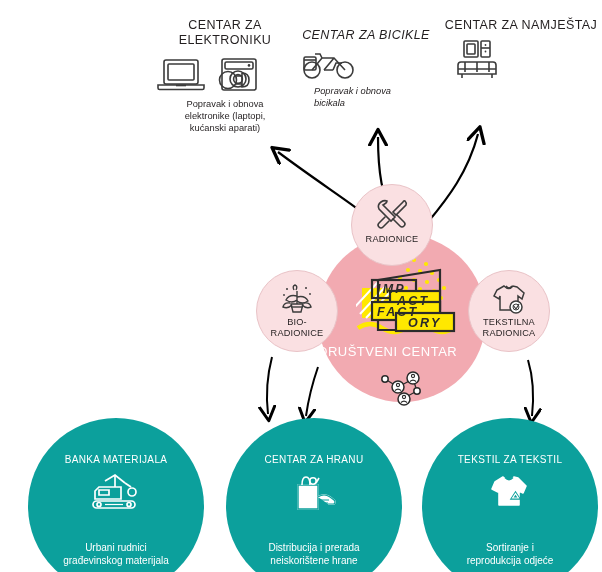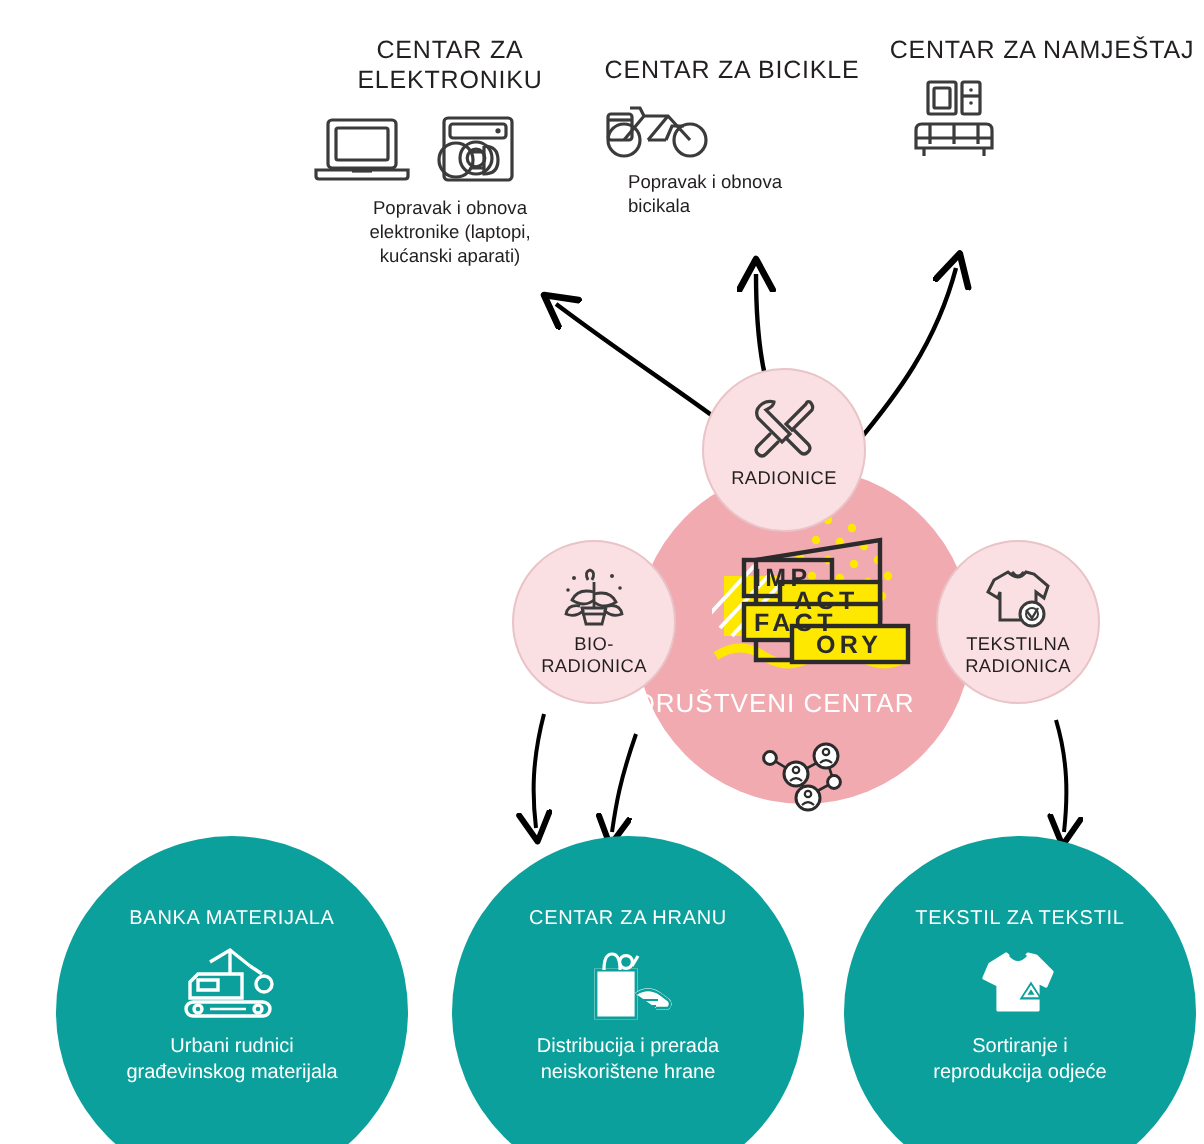--- a/index.html
+++ b/index.html
@@ -26,21 +26,21 @@
   .centre-label{position:absolute;width:100%;text-align:left;color:#ffffff;
                 font-size:13px;letter-spacing:.5px;}
 
   
   .teal{position:absolute;border-radius:50%;background:#0ca09c;
         display:flex;flex-direction:column;align-items:center;}
   .teal-title{color:#ffffff;font-size:10px;letter-spacing:.35px;text-align:center;
               margin-top:36px;}
   .teal-icon{margin-top:8px;}
   .teal-desc{color:#ffffff;font-size:10px;line-height:13.4px;text-align:center;
-             margin-top:4px;white-space:pre-line;padding:0 14px;}
+             margin-top:28px;white-space:pre-line;padding:0 14px;}
   .teal.wide .teal-desc{padding:0 8px;}
 
   svg{display:block;}
 </style>
 </head>
 <body>
 
 <div class="stage">
 
   <svg class="abs" style="left:0;top:0;" width="602" height="572">
@@ -88,21 +88,21 @@
           <circle cx="78" cy="26" r="8.5"></circle>
           <path d="M86,22 L92,22 M86,30 L92,30 M92,19 L92,33 Q99,33 99,26 Q99,19 92,19"></path>
         </g>
       </svg>
     </div>
     <div class="top-desc">Popravak i obnova
 elektronike (laptopi,
 kućanski aparati)</div>
   </div>
 
-  <div class="top-group" style="left:300px;top:16px;width:132px;">
+  <div class="top-group" style="left:300px;top:16px;width:132px;font-style:italic;">
     <div class="top-title">CENTAR ZA BICIKLE</div>
     <div class="top-icon">
       <svg width="60" height="32" viewBox="0 0 60 32">
         <g stroke="#3b3b3b" stroke-width="1.6" fill="none">
           <circle cx="12" cy="21" r="8"></circle>
           <circle cx="45" cy="21" r="8"></circle>
           <path d="M12,21 L22,9 L34,9 L45,21 M24,21 L34,9 M22,9 L20,5 L15,5"></path>
           <path d="M24,21 L33,21 M33,21 L36,14 L42,14"></path>
           <rect x="4" y="8" width="12" height="13" rx="1.5"></rect>
           <path d="M4,11 L16,11"></path>
@@ -152,21 +152,21 @@
           <path d="M19,20.5 Q22,17.6 25,20.5"></path>
           <circle cx="37" cy="6" r="1.6"></circle>
           <path d="M34,11.5 Q37,8.6 40,11.5"></path>
           <circle cx="28" cy="27" r="1.6"></circle>
           <path d="M25,32.5 Q28,29.6 31,32.5"></path>
         </g>
       </g>
     </svg>
   </div>
 
-  <div class="abs" style="left:356px;top:246px;">
+  <div class="abs" style="left:356px;top:246px;font-style:italic;">
     <svg width="112" height="82" viewBox="0 0 112 82">
 
       <g fill="#ffe800">
         <circle cx="46" cy="4" r="2.1"></circle>
           <circle cx="58" cy="2" r="2.1"></circle>
         <circle cx="70" cy="6" r="2.1"></circle>
           <circle cx="52" cy="12" r="2.1"></circle>
         <circle cx="64" cy="13" r="2.1"></circle>
           <circle cx="76" cy="15" r="2.1"></circle>
         <circle cx="44" cy="20" r="2.1"></circle>
@@ -236,21 +236,21 @@
           <path d="M12,20 L24,20 L22,28 L14,28 Z"></path>
           <path d="M12,23 L24,23"></path>
           <circle cx="8" cy="5" r="1" fill="#3b3b3b" stroke="none"></circle>
           <circle cx="27" cy="4" r="1" fill="#3b3b3b" stroke="none"></circle>
           <circle cx="5" cy="11" r="0.9" fill="#3b3b3b" stroke="none"></circle>
           <circle cx="31" cy="10" r="0.9" fill="#3b3b3b" stroke="none"></circle>
         </g>
       </svg>
     </div>
     <div class="soft-label" style="margin-top:3px;">BIO-
-RADIONICA</div>
+RADIONICE</div>
   </div>
 
   <div class="soft-circle" style="left:468px;top:258px;width:82px;height:82px;">
     <div style="margin-top:12px;">
       <svg width="36" height="32" viewBox="0 0 36 32">
         <g stroke="#3b3b3b" stroke-width="1.5" fill="none">
           <path d="M13,3 L6,7 L3,13 L8,16 L9,13 L9,27 L27,27 L27,13 L31,16 L33,10 L26,4
                    L22,3 Q18,8 13,3 Z"></path>
           <path d="M15,3 Q18,7 21,3"></path>
           <circle cx="25" cy="24" r="6" fill="#ffffff"></circle>

